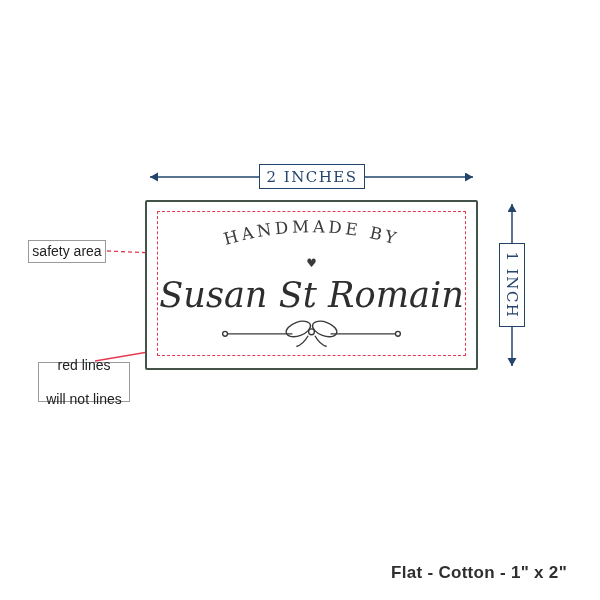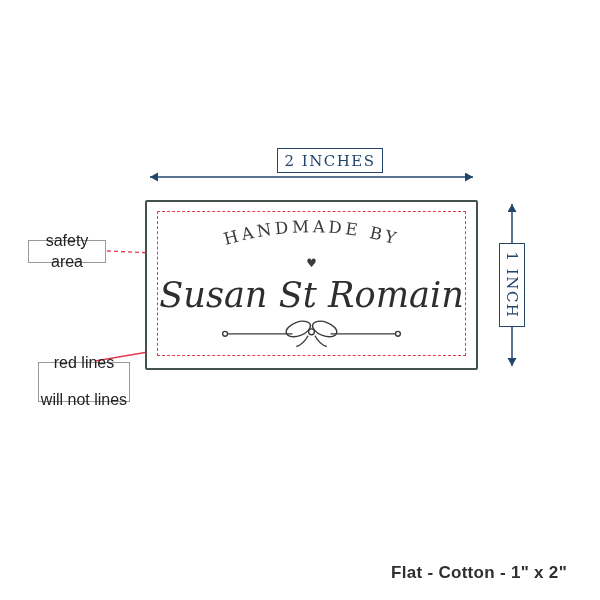--- a/index.html
+++ b/index.html
@@ -5,35 +5,35 @@
   html,body{margin:0;padding:0;background:#ffffff;}
   body{width:600px;height:600px;font-family:"Liberation Sans",sans-serif;}
   .stage{position:relative;width:600px;height:600px;overflow:hidden;background:#fff;}
 
   .overlay{position:absolute;left:0;top:0;width:600px;height:600px;pointer-events:none;}
 
   
   .dim-box{position:absolute;background:#fff;border:1px solid #23456b;color:#23456b;
     font-family:"DejaVu Serif",serif;font-size:15px;letter-spacing:1.5px;
     display:flex;align-items:center;justify-content:center;box-sizing:border-box;white-space:nowrap;}
-  .dim-box-width{left:259px;top:148px;width:106px;height:25px;margin-left:18px;}
+  .dim-box-width{left:259px;top:164px;width:106px;height:25px;}
   .dim-box-height{left:470px;top:272px;width:84px;height:26px;transform:rotate(90deg);}
 
   
   .label{position:absolute;left:145px;top:200px;width:333px;height:170px;background:#fff;
     border:2px solid #44534a;border-radius:2px;box-sizing:border-box;}
   .safety{position:absolute;left:10px;top:9px;right:10px;bottom:12px;border:1px dashed #e63950;}
   .label-art{position:absolute;left:0;top:0;width:100%;height:100%;}
   .arched{font-family:"DejaVu Serif",serif;font-size:17px;letter-spacing:3.5px;fill:#3a3a3a;}
   .heart{font-family:"DejaVu Sans",sans-serif;font-size:12px;fill:#3a3a3a;}
   .name{font-family:"DejaVu Serif",serif;font-style:italic;font-size:36px;fill:#2e2e2e;}
 
   
-  .callout{position:absolute;background:#fff;border:1px solid #9a9a9a;color:#222;font-size:16px;
-    display:flex;flex-direction:column;align-items:center;justify-content:center;text-align:center;
+  .callout{position:absolute;background:#fff;border:1px solid #9a9a9a;color:#222;font-size:14px;
+    display:flex;flex-direction:column;align-items:center;justify-content:center;
     line-height:1.3;box-sizing:border-box;}
   .callout-safety{left:28px;top:240px;width:78px;height:23px;}
   .callout-red{left:38px;top:362px;width:92px;height:40px;gap:16px;}
 
   .caption{position:absolute;right:33px;top:563px;font-size:17px;font-weight:bold;color:#2f2f2f;
     letter-spacing:0.3px;white-space:nowrap;}
 </style>
 </head>
 <body>
 

